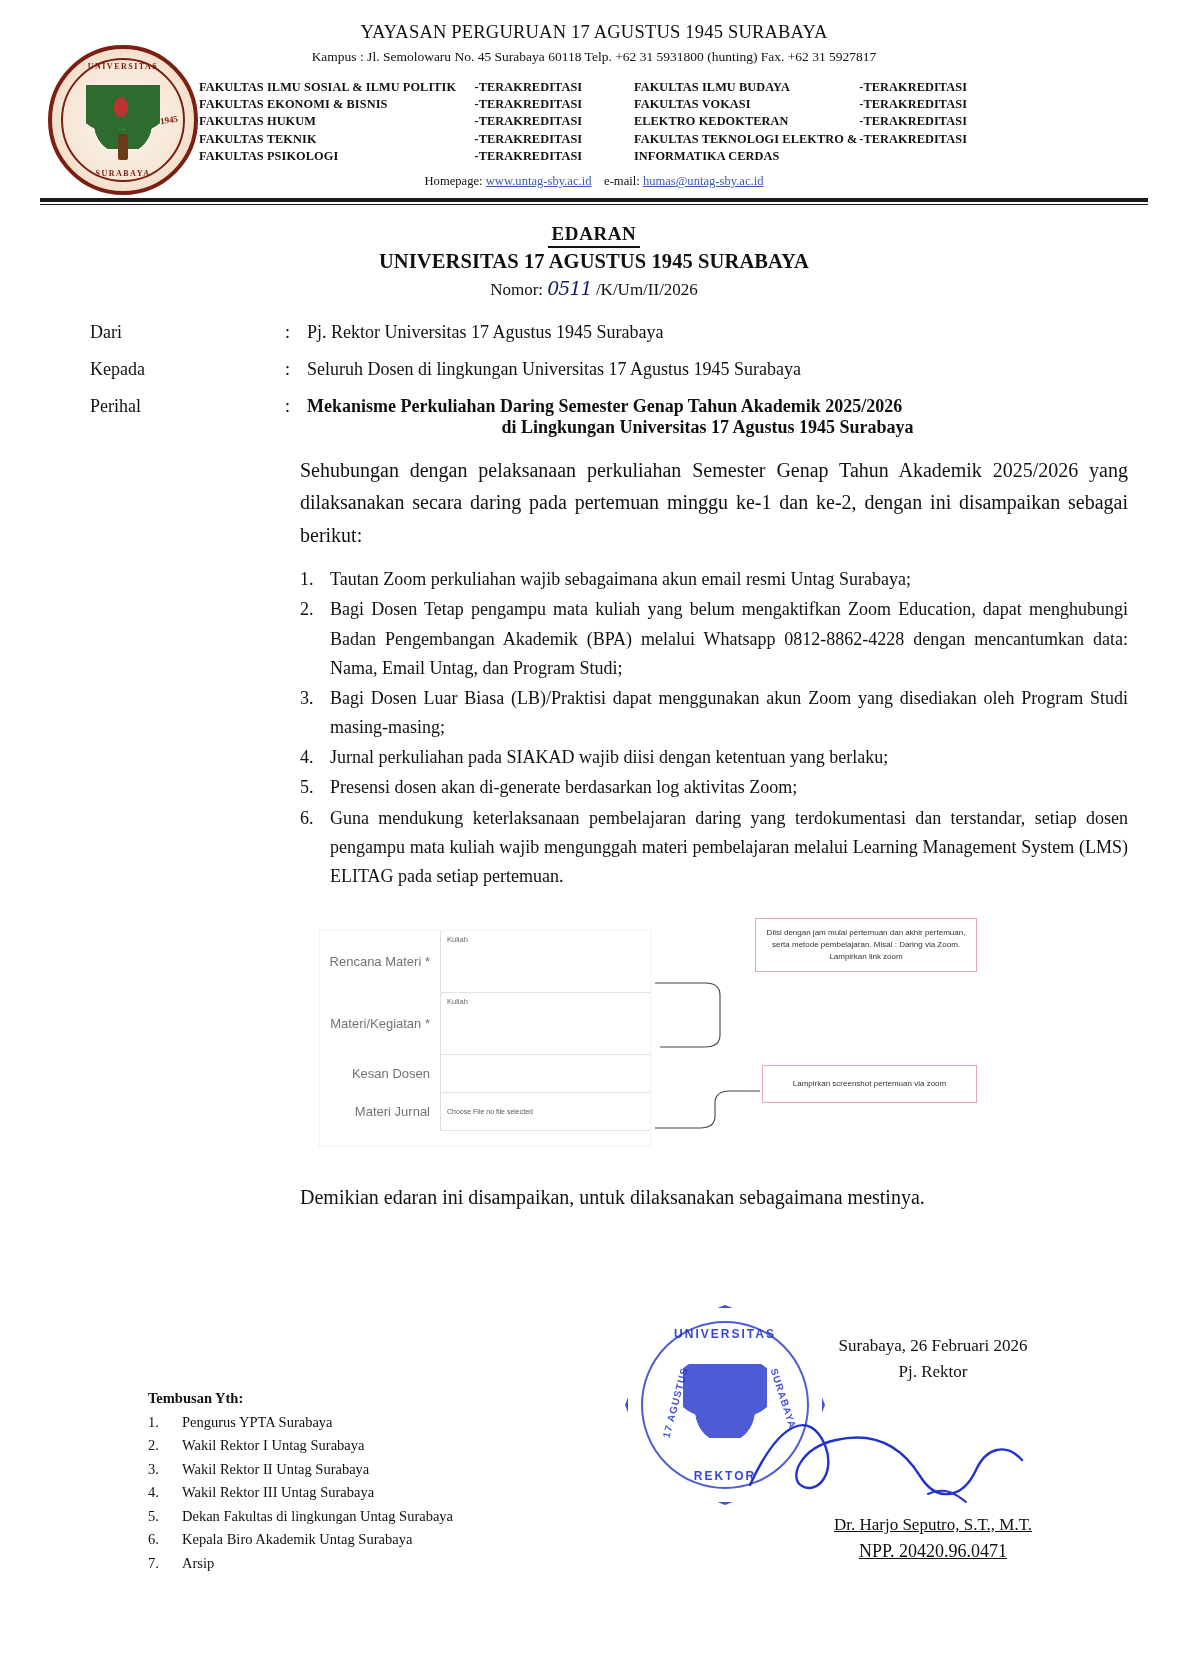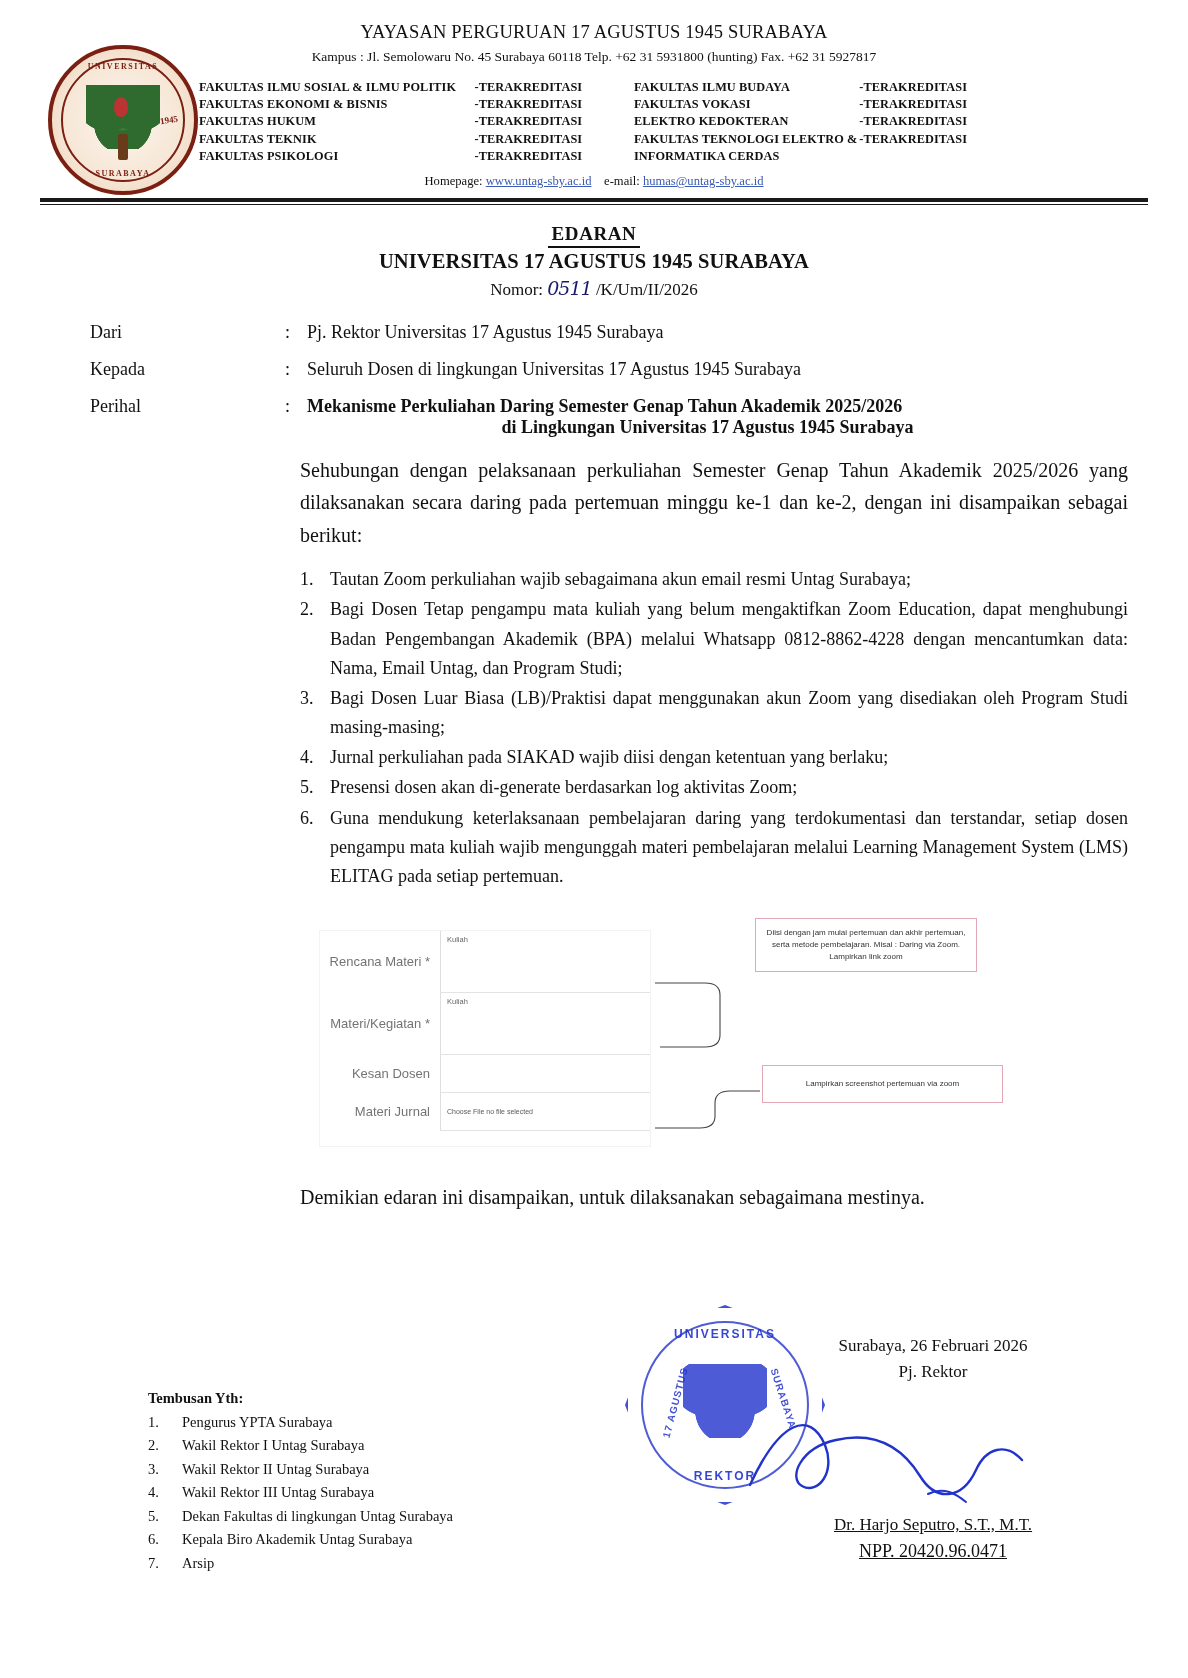--- a/index.html
+++ b/index.html
@@ -141,21 +141,21 @@
     font-family:"Liberation Sans", sans-serif;
   }
 
   .callout {
     position:absolute; border:1px solid #e3a7b5; background:#fff;
     font-family:"Liberation Sans", sans-serif;
     font-size:8px; color:#333; text-align:center; line-height:1.5;
     padding:8px 10px;
   }
   .callout.c1 { left:755px; top:5px; width:222px; }
-  .callout.c2 { left:762px; top:152px; width:241px; padding:12px 10px; }
+  .callout.c2 { left:762px; top:152px; width:215px; padding:12px 10px; }
 
   .connector { position:absolute; stroke:#444; fill:none; stroke-width:1.1; }
 
   
   .closing { padding:0 60px 0 300px; margin-top:18px; }
   .closing .para { text-align:left; }
 
   .sign-block {
     position:absolute; right:110px; top:1333px; width:290px; text-align:center;
     font-size:17px; line-height:1.5;

